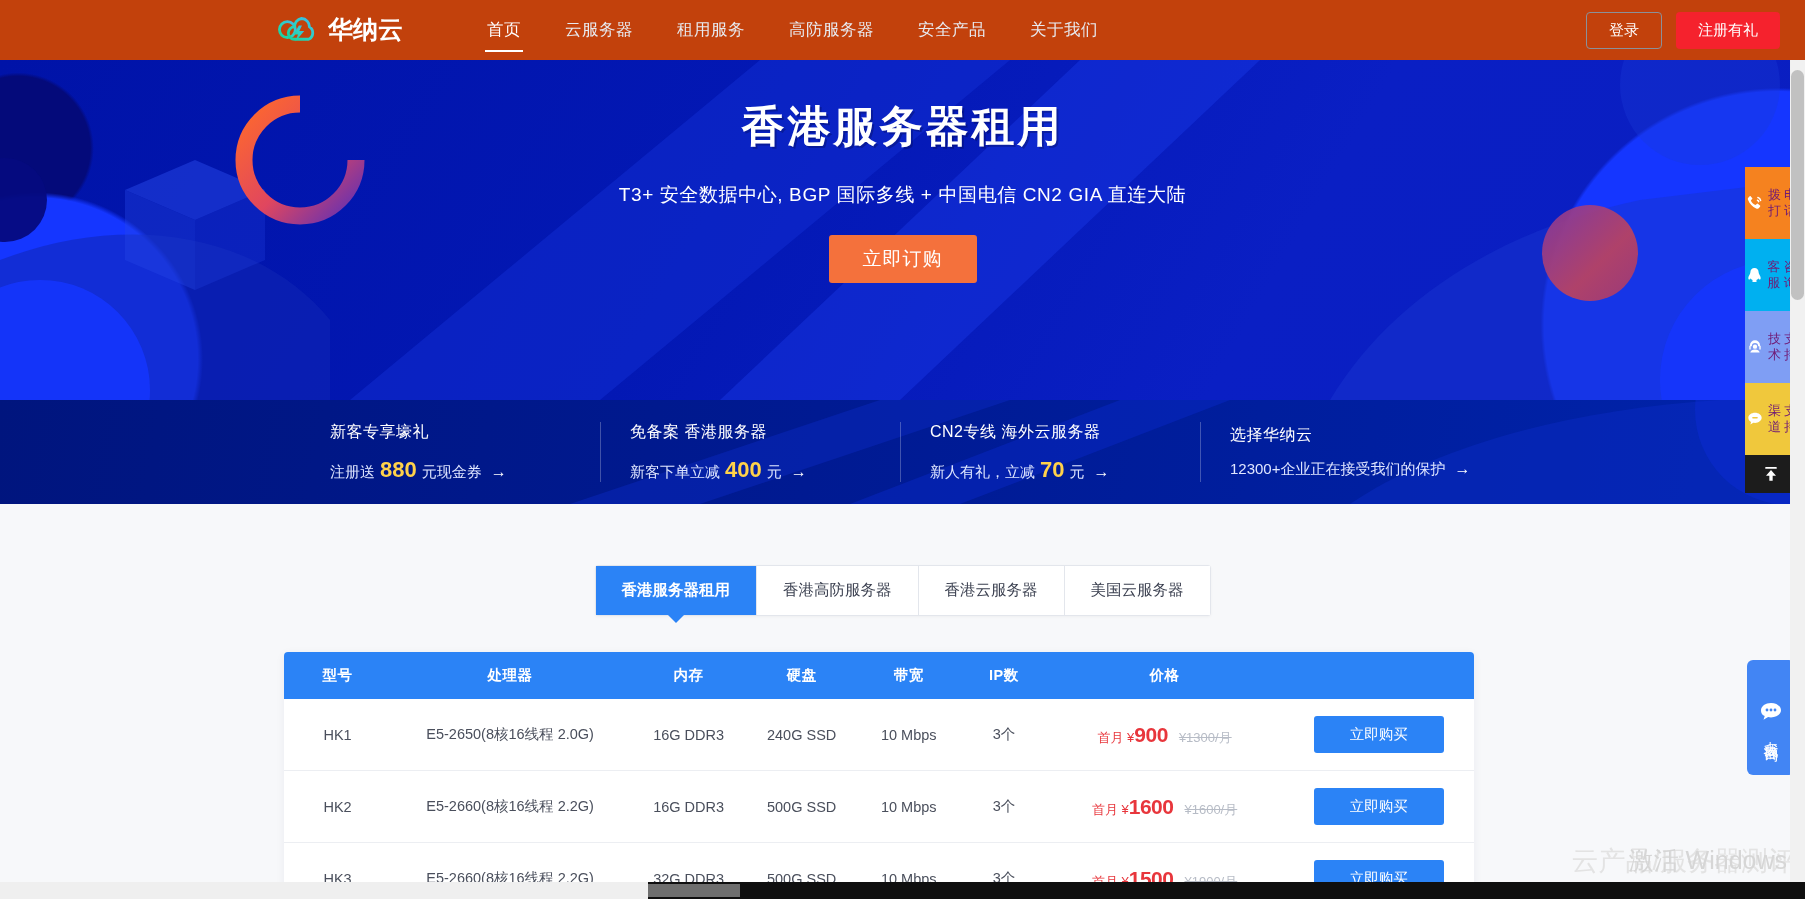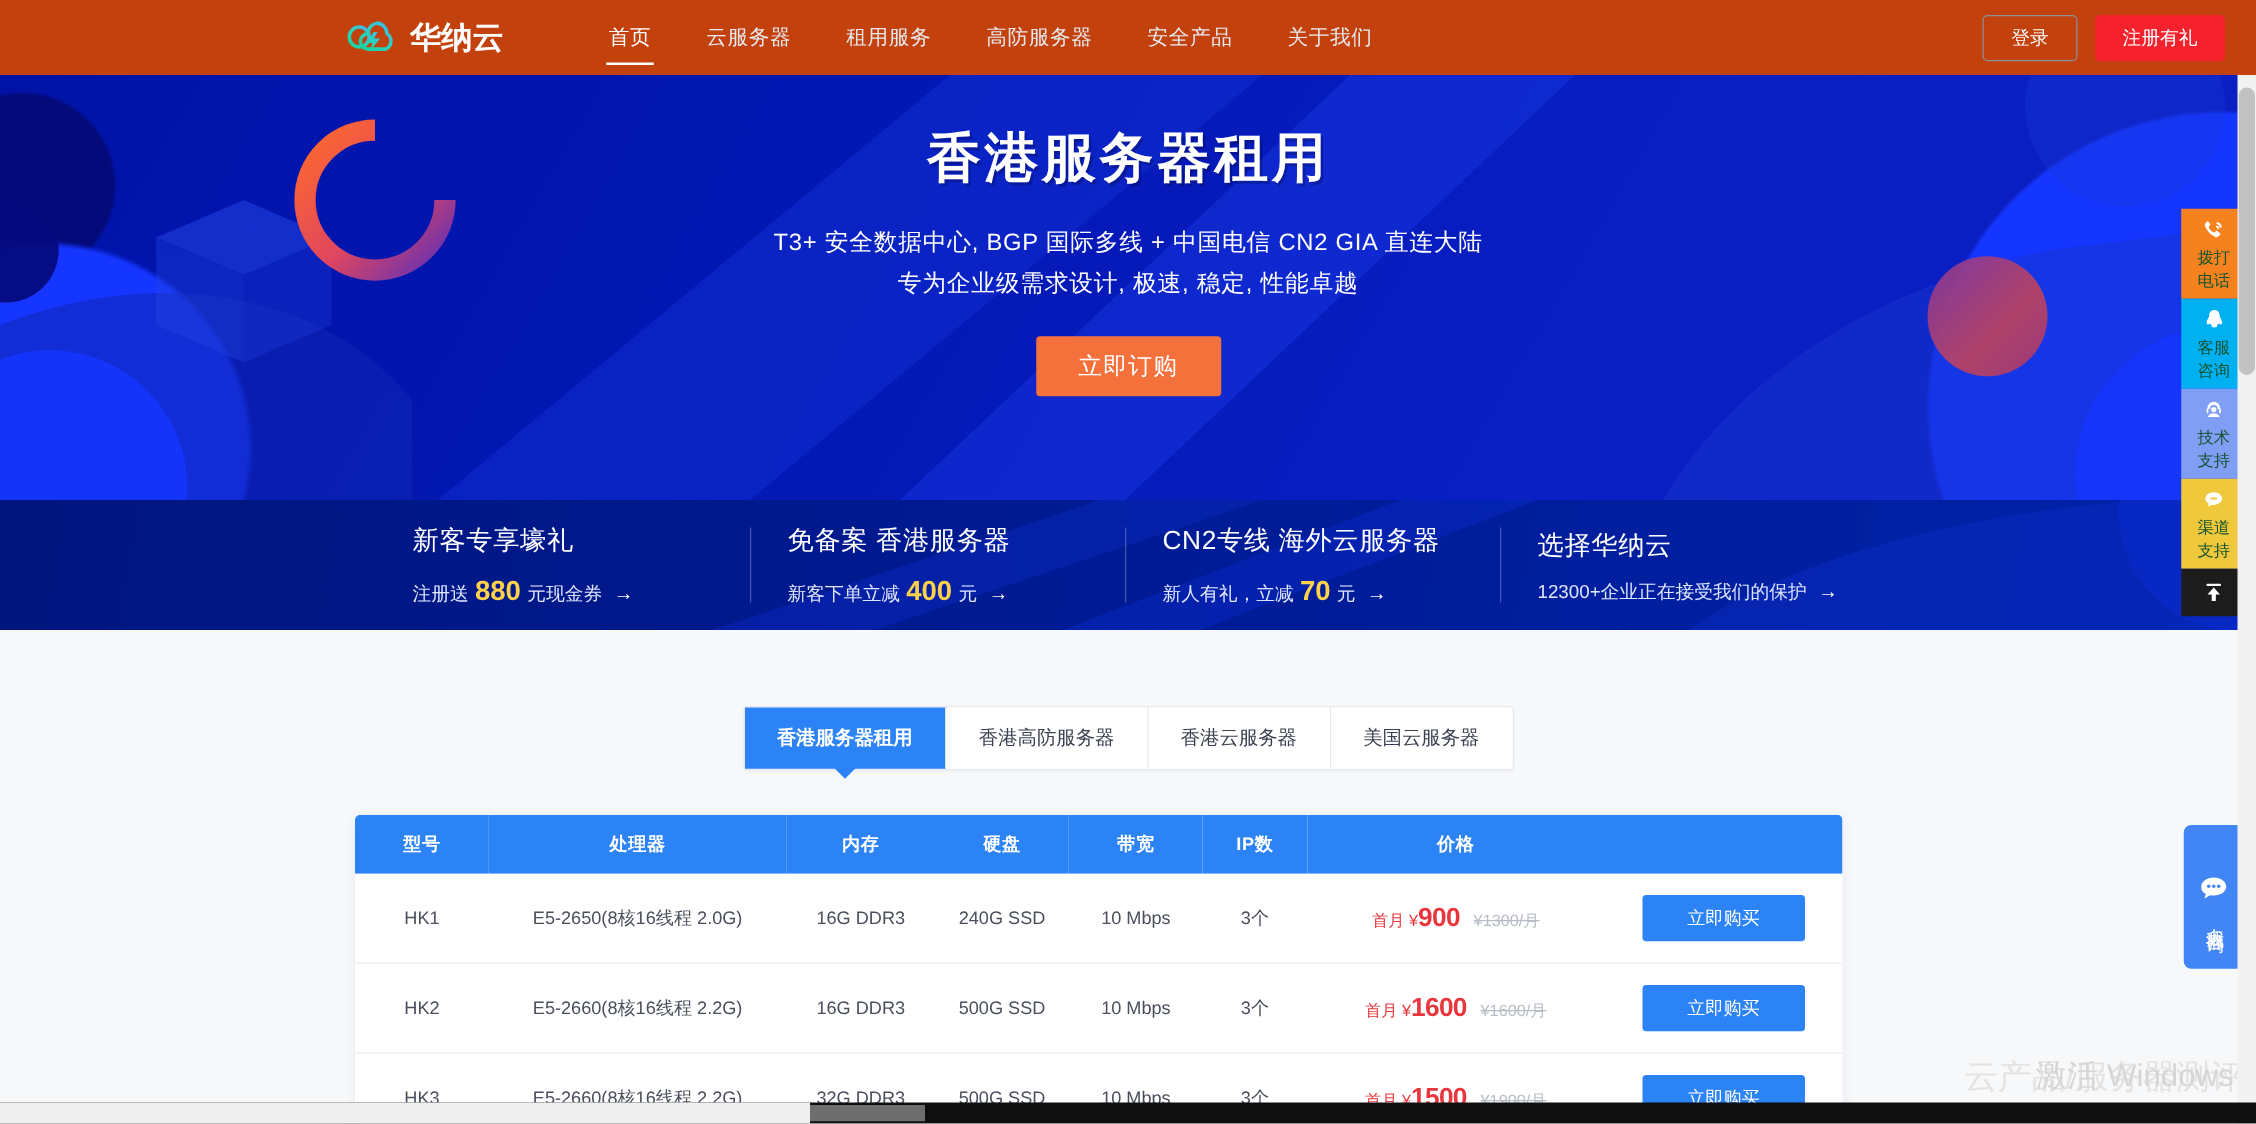--- a/index.html
+++ b/index.html
@@ -73,21 +73,21 @@
     position:absolute; top: 400px; left:0; width:1805px; height: 104px;
     background: linear-gradient(100deg,#00157e 0%, #001a92 45%, #0023ab 100%);
     overflow:hidden;
   }
   .promo-svg{position:absolute;inset:0;width:1805px;height:104px;}
   .promo-inner { position:absolute; left: 300px; top:0; width: 1200px; height:104px; display:flex; z-index:3;}
   .promo-cell { flex:1; position:relative; padding-left: 30px; display:flex; flex-direction:column; justify-content:center; gap: 14px;}
   .promo-cell + .promo-cell::before {
     content:""; position:absolute; left:0; top: 22px; bottom: 22px; width:1px; background: rgba(255,255,255,.25);
   }
-  .promo-title { color:#ffffff; font-size:21px; letter-spacing:.5px; }
+  .promo-title { color:#ffffff; font-size:16px; letter-spacing:.5px; }
   .promo-desc { color:#c9d2ef; font-size:15px; display:flex; align-items:baseline; gap:5px; }
   .promo-desc .big { color:#ffd24a; font-size: 22px; font-weight:bold; }
   .promo-desc .arrow { color:#ffffff; font-size: 16px; margin-left:4px;}
   .promo-desc .plain { color:#dfe6ff; }
 
   
   .tabs-row {
     position:absolute; top: 565px; left: 0; width: 1805px; display:flex; justify-content:center; z-index:6;
   }
   .tabs {
@@ -127,22 +127,22 @@
   .buy-btn {
     background:#2b83f6; color:#fff; border:none; border-radius: 3px;
     font-size: 14.5px; padding: 9px 36px; cursor:pointer; font-family:inherit;
   }
   .col-model{width:9%} .col-cpu{width:20%} .col-ram{width:10%} .col-disk{width:9%}
   .col-bw{width:9%} .col-ip{width:7%} .col-price{width:20%} .col-act{width:16%}
 
   
   .side-stack { position:absolute; right: 8px; top: 167px; width: 52px; z-index: 60; }
   .side-item {
-    width:52px; height: 72px; display:flex; flex-direction:column; align-items:center; justify-content:center;
-    color:#14532d; font-size: 13px; line-height: 1.25; cursor:pointer; gap: 3px; text-align:center;
+    width:52px; height: 72px; display:flex; flex-direction:row; align-items:center; justify-content:center;
+    color:#701a75; font-size: 13px; line-height: 1.25; cursor:pointer; gap: 3px; text-align:center;
   }
   .side-item .sic { width: 22px; height:22px; display:flex; align-items:center; justify-content:center; }
   .s-phone { background:#f5821f; }
   .s-qq    { background:#00b0f0; }
   .s-tech  { background:#7f9ef4; }
   .s-chan  { background:#f0c83c; }
   .s-top   { background:#1c1c1c; height: 38px; }
 
   .chat-widget {
     position:absolute; right: 10px; top: 660px; width: 48px; height: 115px;
@@ -257,21 +257,20 @@
       <circle cx="40" cy="330" r="110" fill="#1536ff" opacity=".85"></circle>
       <circle cx="1780" cy="320" r="120" fill="#1536ff" opacity=".8"></circle>
       <circle cx="5" cy="140" r="42" fill="#050b80" opacity=".95"></circle>
       <circle cx="1700" cy="25" r="80" fill="#1a38d8" opacity=".35"></circle>
     </svg>
 
     <div class="hero-content">
       <div class="hero-title">香港服务器租用</div>
       <div class="hero-sub">
         <div>T3+ 安全数据中心, BGP 国际多线 + 中国电信 CN2 GIA 直连大陆</div>
-        <div>专为企业级需求设计, 极速, 稳定, 性能卓越</div>
       </div>
       <button class="hero-btn">立即订购</button>
     </div>
   </div>
 
   <div class="promo">
     <svg class="promo-svg" viewBox="0 0 1805 104" preserveAspectRatio="none">
       <path d="M880 0 L1010 0 L700 104 L570 104 Z" fill="#0a2ac4" opacity=".45"></path>
       <path d="M1120 0 L1230 0 L960 104 L850 104 Z" fill="#0b2ad0" opacity=".4"></path>
       <path d="M1350 104 C1430 50 1560 10 1720 0 L1805 0 L1805 104 Z" fill="#0a2ac0" opacity=".55"></path>

